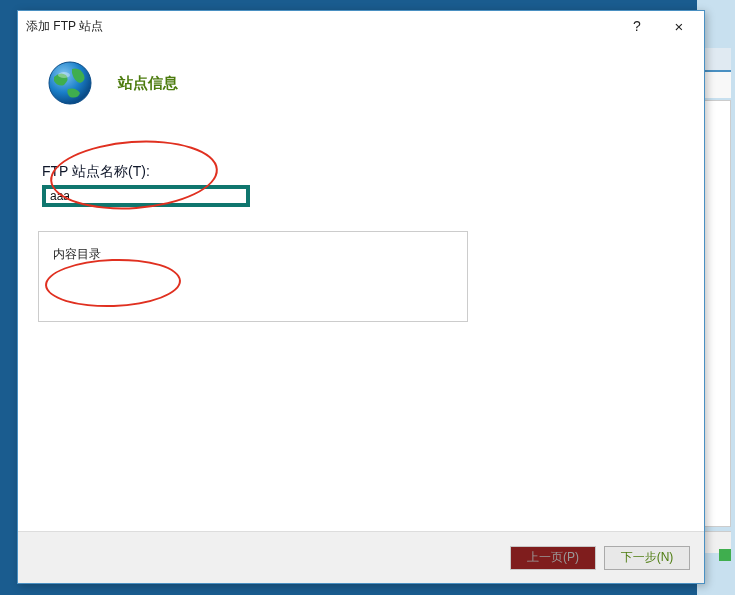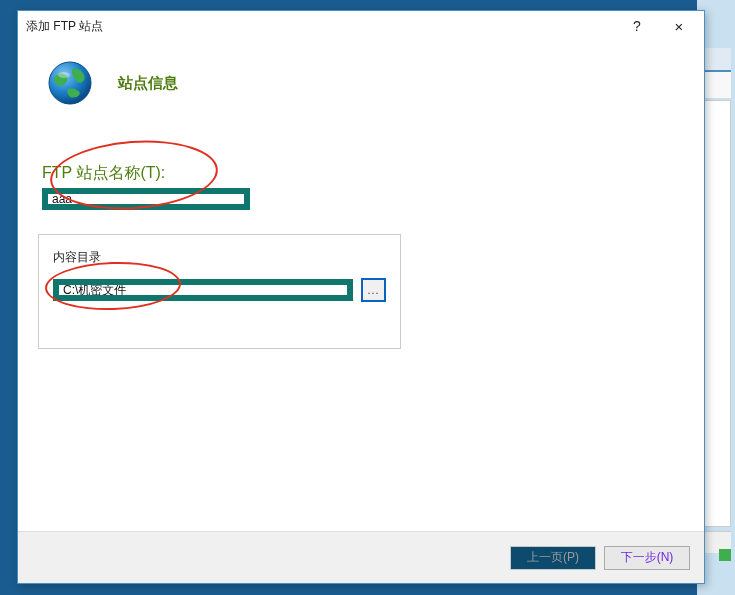--- a/index.html
+++ b/index.html
@@ -40,40 +40,39 @@
       display: flex; align-items: center;
       gap: 24px;
     }
     .header .heading { font-size: 15px; font-weight: bold; color: #4d7c0f; }
     .globe {
       width: 48px; height: 48px; position: relative;
     }
     .globe svg { width: 48px; height: 48px; }
     
     .form-area { flex: 1; padding: 0 20px 0 20px; position: relative; }
-    .label { font-size: 16px; color: #4d7c0f; margin-bottom: 4px; display: block; }
+    .label { font-size: 14px; color: #0f172a; margin-bottom: 4px; display: block; }
     .textfield { 
       height: 22px; 
-      border: 6px solid #0f766e; 
+      border: 4px solid #0f766e; 
       background: #fff;
       padding: 2px 4px; 
       font-size: 12px; 
       color: #111;
       font-family: inherit;
       outline: none;
-      text-decoration: underline;
     }
     .field-sitename { width: 208px; }
     .group1 { margin-top: 32px; margin-left: 4px; }
     
     .fieldset {
       border: 1px solid #ccc;
       margin-top: 24px;
       padding: 14px 14px 46px 14px;
-      width: 363px;
+      width: 430px;
       position: relative;
     }
     .fieldset .fs-label { font-size: 12px; color: #222; margin-bottom: 12px; display: block; }
     .path-row { display: flex; align-items: center; gap: 8px; }
     .field-path { width: 340px; }
     .browse-btn {
       width: 28px; height: 24px;
       border: 2px solid #0a63c2;
       background: #f0f0f0;
       font-size: 11px; color: #333;
@@ -90,23 +89,23 @@
       justify-content: flex-end;
       gap: 8px;
       padding: 0 14px;
     }
     .btn {
       min-width: 86px; height: 24px;
       border: 1px solid #aaa;
       background: #e8e8e8;
       font-size: 12px; 
       display: flex; align-items: center; justify-content: center;
-      color: #6d28d9;
+      color: #4d7c0f;
     }
-    .btn.disabled { color: #9a9a9a; border-color: #c8c8c8; background: #0c4a6e; }
+    .btn.disabled { color: #9a9a9a; border-color: #c8c8c8; background: #7f1d1d; }
     
     .annotation-ellipse {
       position: absolute;
       border: 2px solid #e03020;
       border-radius: 50%;
       pointer-events: none;
     }
     .ann1 { left: 8px; top: -22px; width: 168px; height: 68px; transform: rotate(-4deg); }
     .ann2 { left: -8px; top: -16px; width: 136px; height: 48px; transform: rotate(-2deg); }
   </style>
@@ -154,24 +153,20 @@
     <div class="group1" style="position:relative;">
       <div class="annotation-ellipse ann1"></div>
       <label class="label">FTP 站点名称(T):</label>
       <input class="textfield field-sitename" type="text" value="aaa" style="">
     </div>
 
     <div class="fieldset">
       <span class="fs-label">内容目录</span>
       <div style="position:relative;">
         <div class="annotation-ellipse ann2"></div>
-        <div class="path-row">
-          <input class="textfield field-path" type="text" value="C:\机密文件" style="">
-          <div class="browse-btn">...</div>
-        </div>
       </div>
     </div>
   </div>
 
   <div class="buttons">
     <div class="btn disabled">上一页(P)</div>
     <div class="btn">下一步(N)</div>
   </div>
 </div>
 

